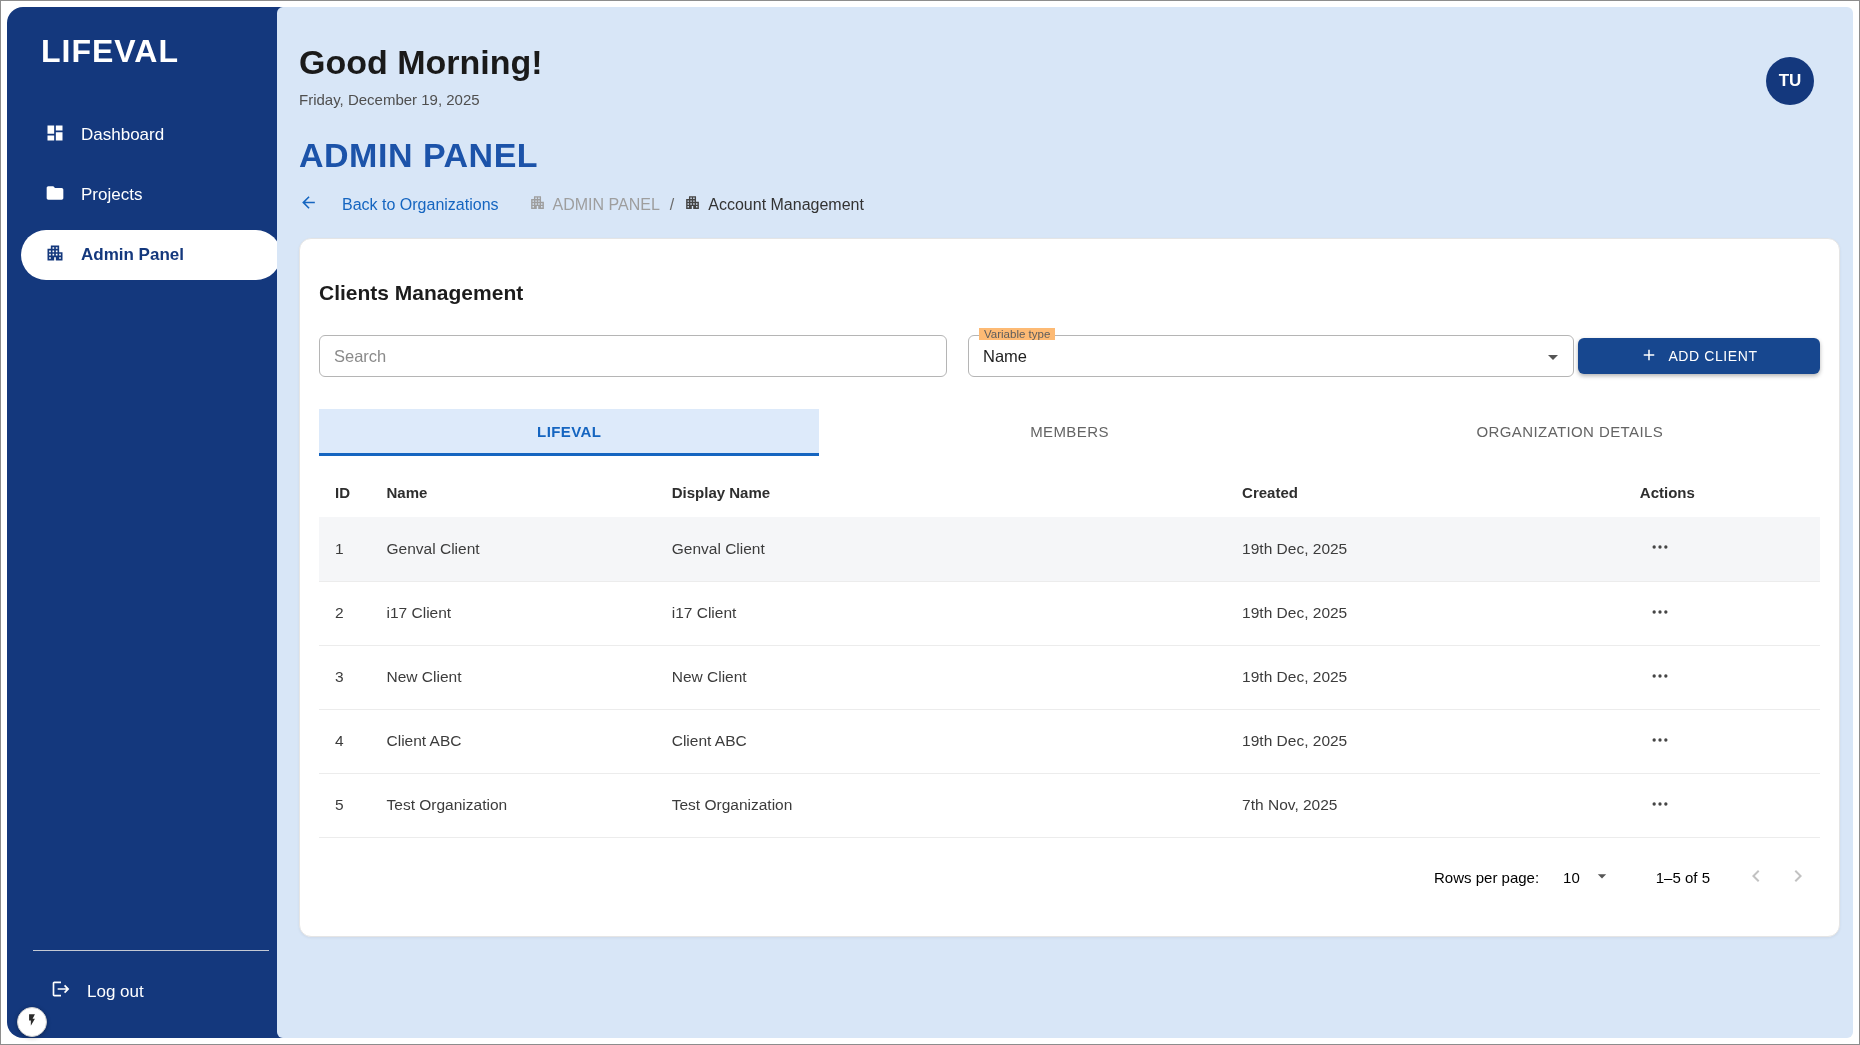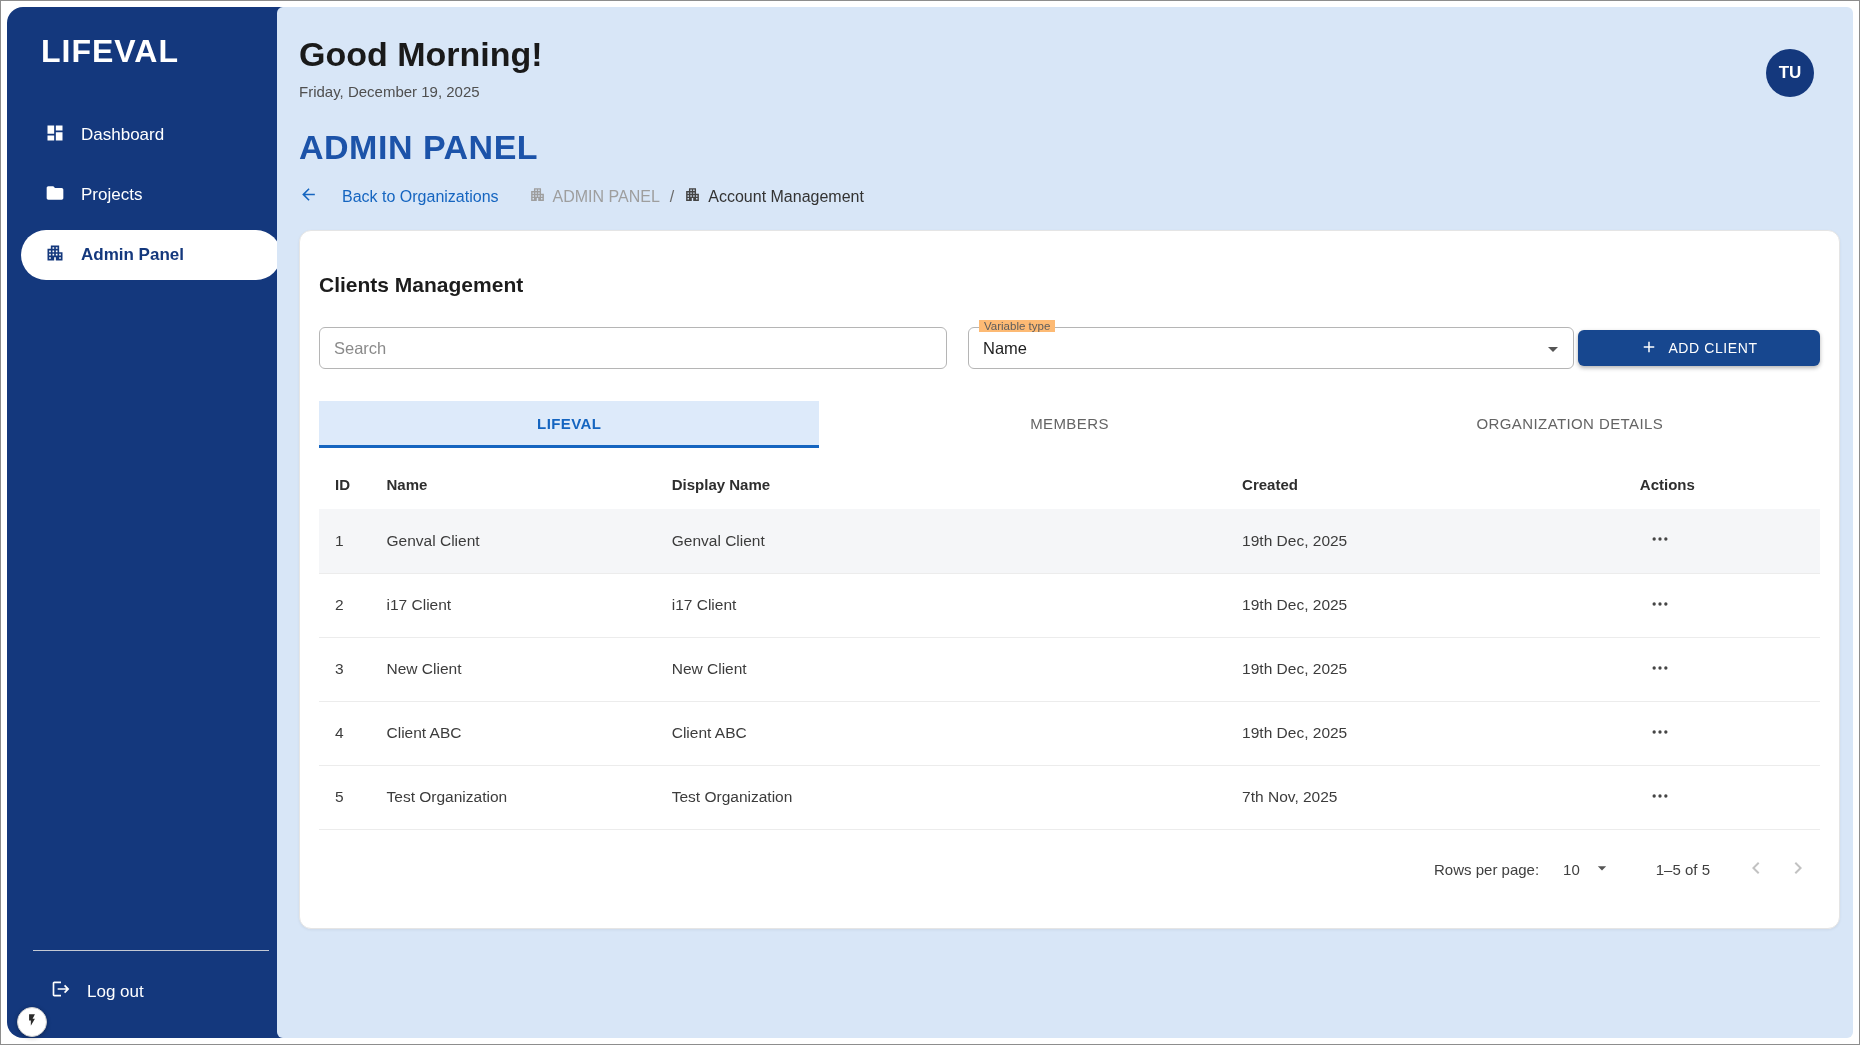--- a/index.html
+++ b/index.html
@@ -72,21 +72,21 @@
     z-index: 5;
     cursor: pointer;
   }
 
   
   .main {
     position: absolute;
     left: 276px; top: 6px; right: 6px; bottom: 6px;
     background: #d8e6f7;
     border-radius: 6px;
-    padding: 28px 13px 0 22px;
+    padding: 36px 13px 0 22px;
     overflow: hidden;
   }
   .header { position: relative; }
   .greeting { font-size: 34px; font-weight: 800; color: #1a1a1a; }
   .date { margin-top: 9px; font-size: 15px; color: #4f4f4f; }
   .avatar {
     position: absolute; right: 26px; top: 14px;
     width: 48px; height: 48px;
     background: #14387d;
     color: #ffffff;
@@ -234,21 +234,21 @@
     margin-left: 2px;
   }
 
   
   .pagination {
     margin-top: 26px;
     display: flex;
     align-items: center;
     justify-content: flex-end;
     font-size: 15px;
-    color: #404040;
+    color: #000000;
     padding-right: 8px;
   }
   .rpp-select { display: flex; align-items: center; gap: 12px; margin-left: 24px; cursor: pointer; }
   .range { margin-left: 44px; }
   .page-nav { display: flex; align-items: center; gap: 14px; margin-left: 32px; }
   .page-btn {
     width: 28px; height: 28px;
     border: none; background: transparent;
     display: flex; align-items: center; justify-content: center;
     cursor: default;

